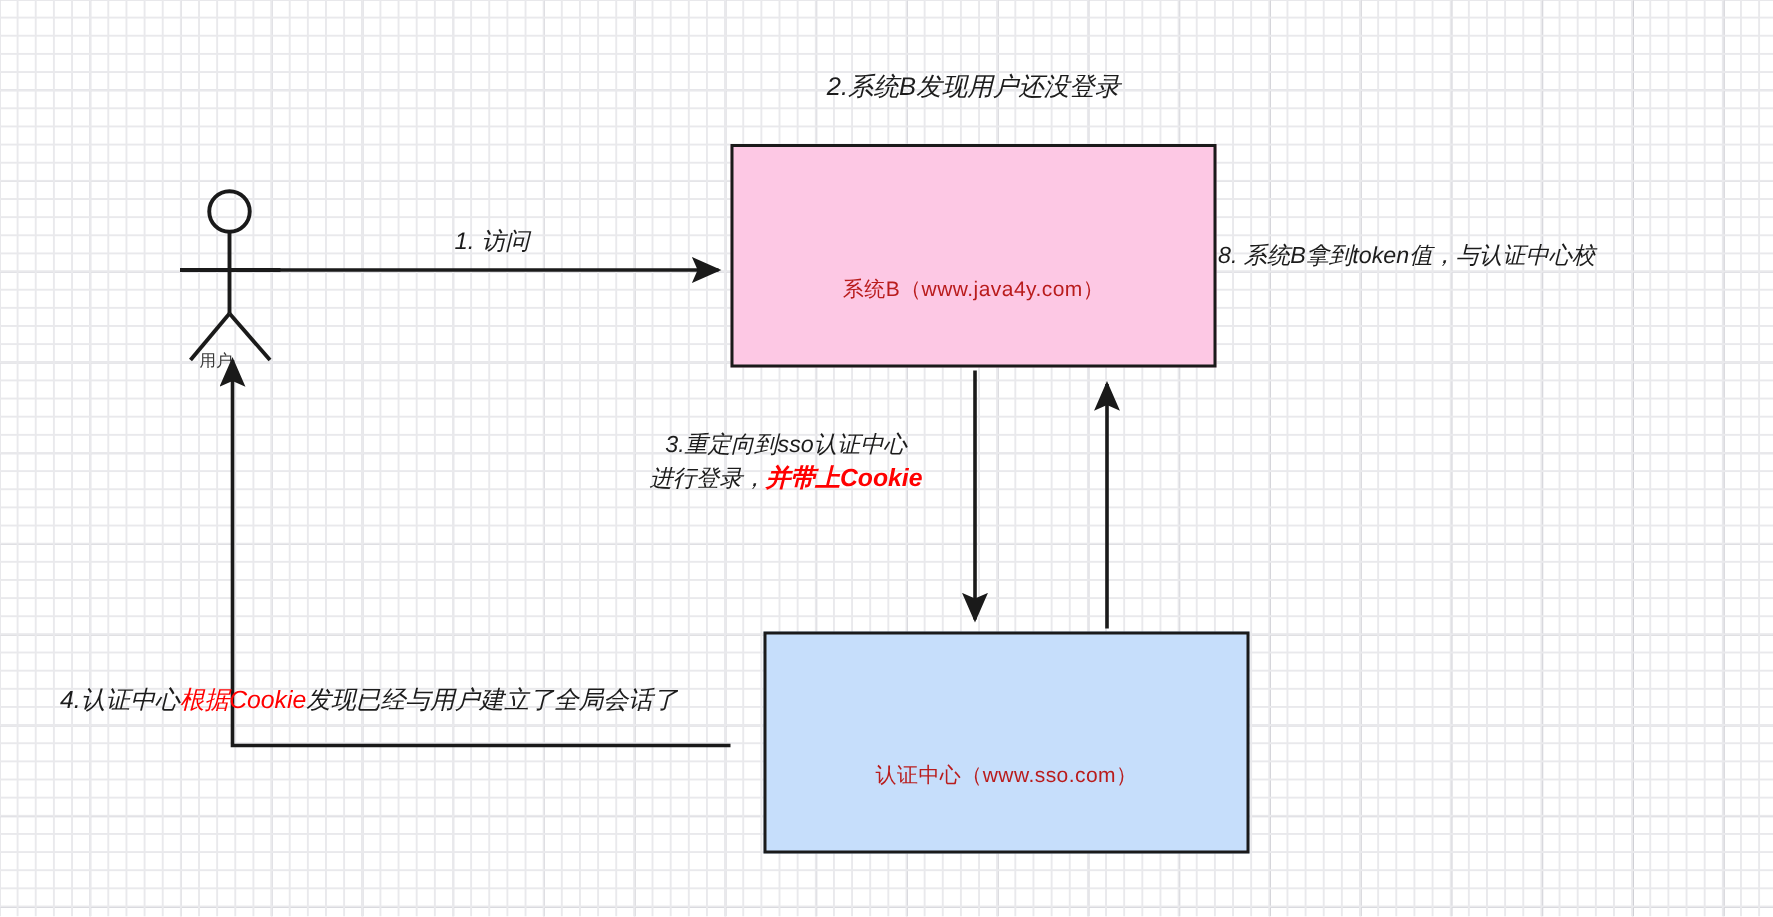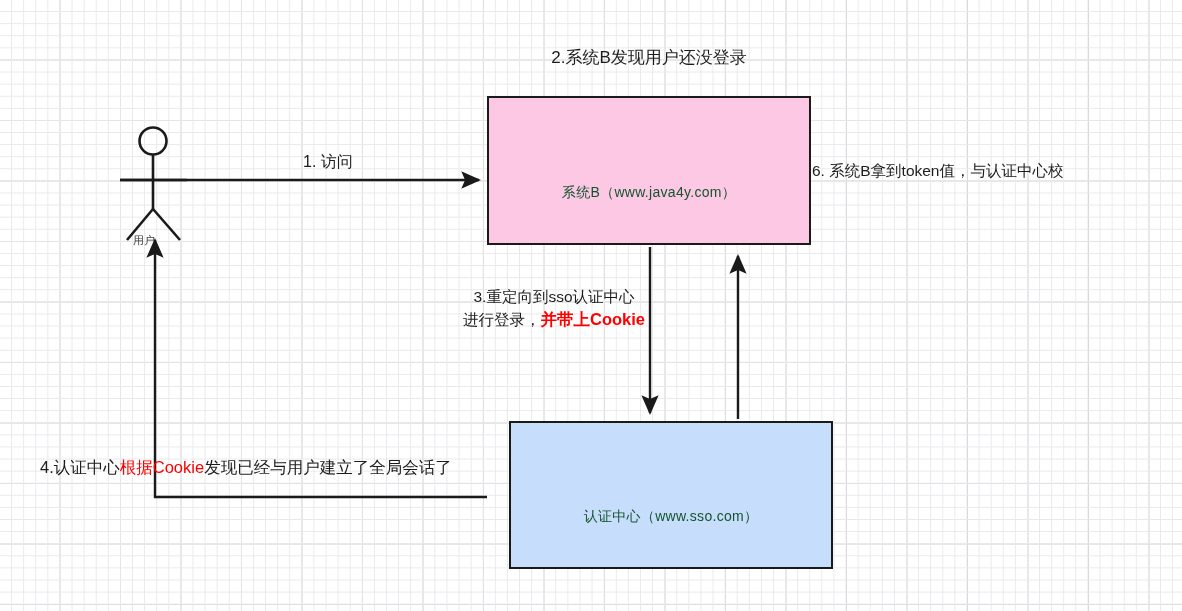--- a/index.html
+++ b/index.html
@@ -51,47 +51,48 @@
   }
   #sso-box {
     left: 509px;
     top: 421px;
     width: 324px;
     height: 148px;
     background: #c6deFB;
   }
   .node-label {
     font-size: 14px;
-    color: #14532d;
+    color: #b91c1c;
     letter-spacing: 0.3px;
     white-space: nowrap;
     margin-top: 44px;
   }
   .caption {
     position: absolute;
     font-size: 16px;
     color: #1c1c1c;
     line-height: 1.45;
     white-space: nowrap;
+    font-style: italic;
   }
   #system-b-title {
     left: 487px;
     top: 46px;
     width: 324px;
     text-align: center;
     white-space: normal;
     font-size: 17px;
   }
   #label-step1 {
     left: 303px;
     top: 150px;
     font-size: 16px;
   }
   #label-step3 {
-    left: 444px;
+    left: 414px;
     top: 286px;
     width: 220px;
     text-align: center;
     white-space: normal;
     font-size: 15.5px;
   }
   #label-step3 .hl-red {
     color: #ff0000;
     font-weight: bold;
     font-size: 16.5px;
@@ -183,20 +184,20 @@
 
   <div class="caption" id="label-step1">1.  访问</div>
 
   <div class="caption" id="label-step3">
     <span>3.重定向到sso认证中心</span><br>
     <span>进行登录，</span><span class="hl-red">并带上Cookie</span>
   </div>
 
 
   <div class="caption" id="label-step6">
-    <span>6. 系统B拿到token值，与认证中心校</span>
+    <span>8. 系统B拿到token值，与认证中心校</span>
   </div>
 
   <div class="caption" id="label-step4">
     <span>4.认证中心</span><span class="hl-red">根据Cookie</span><span>发现已经与用户建立了全局会话了</span>
   </div>
 
 </div>
 
 </body></html>

